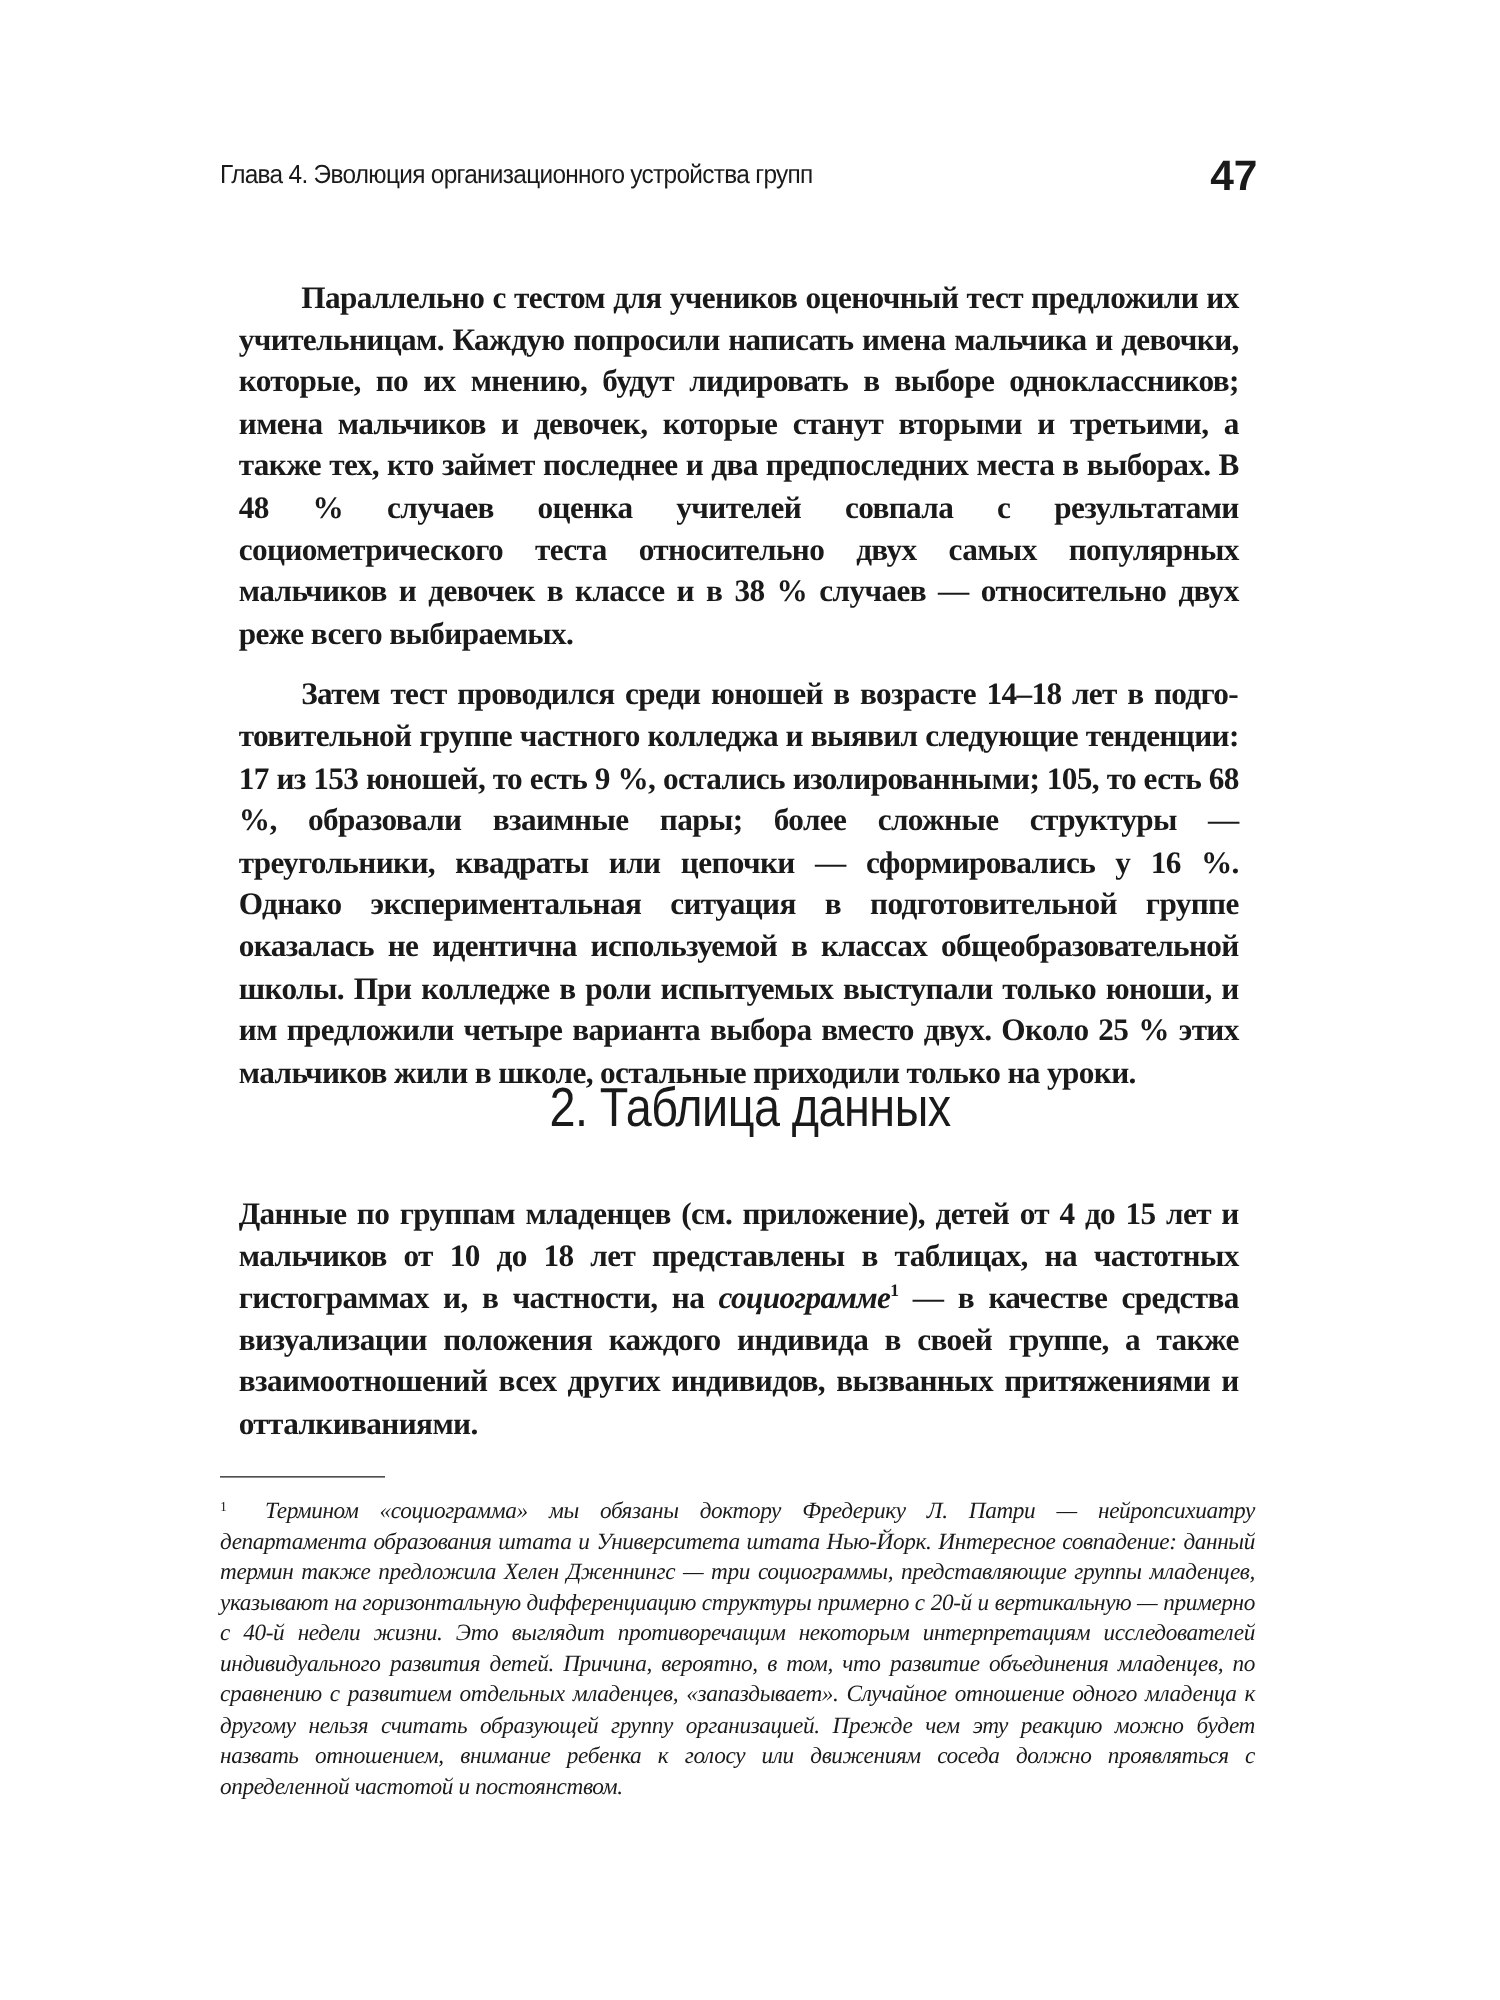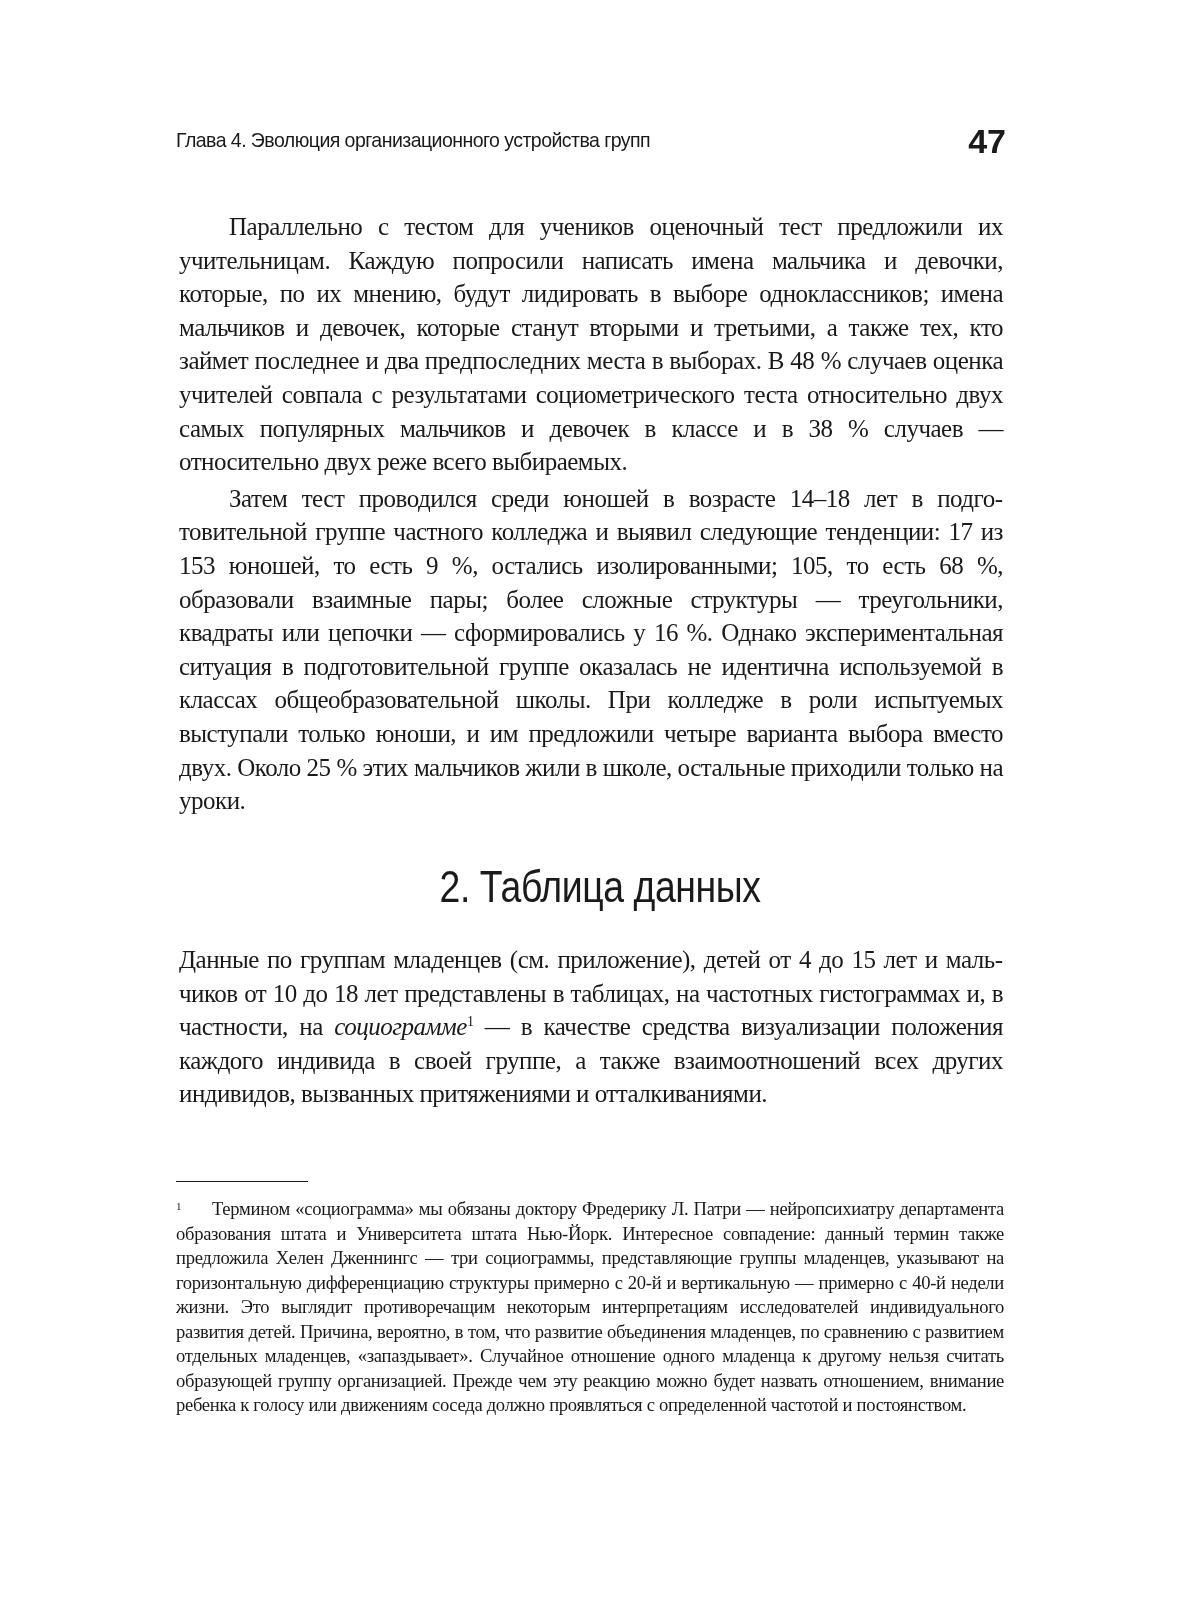--- a/index.html
+++ b/index.html
@@ -14,41 +14,41 @@
       transform: scaleX(0.93); transform-origin: left center; white-space: nowrap;
     }
     .page-number {
       position: absolute; right: 0; top: 0; font-size: 34px; font-weight: bold;
     }
     .body-text {
       position: absolute; left: 176px; width: 830px;
       font-family: "Liberation Serif", serif; font-size: 25px; line-height: 33.6px;
       text-align: justify; letter-spacing: -0.5px; hyphens: manual;
     }
-    .body-text p { margin: 3px; }
+    .body-text p { margin: 15px; font-weight: bold; }
     .indent { text-indent: 50px; }
     #block1 { top: 207px; }
     .section-heading {
       position: absolute; left: 0; width: 1200px; top: 862px; text-align: center;
       font-family: "Liberation Sans", sans-serif; font-size: 44px;
       transform: scaleX(0.85); letter-spacing: -0.5px;
     }
     #block2 { top: 940px; }
     .fn-ref { font-size: 14px; vertical-align: super; line-height: 0; }
     .footnote-rule {
       position: absolute; left: 176px; top: 1181px; width: 132px; height: 0;
       border-top: 1.5px solid #1a1a1a;
     }
     .footnote {
       position: absolute; left: 176px; top: 1197px; width: 828px;
       font-family: "Liberation Serif", serif; font-size: 18.6px; line-height: 24.5px;
       text-align: justify; letter-spacing: -0.3px;
     }
     .footnote-marker { position: absolute; left: 0; top: -3px; font-size: 11px; }
-    .footnote-text { margin-left: 0; display: block; text-indent: 36px; }
+    .footnote-text { margin-left: 0; display: block; text-indent: 36px; font-style: italic; }
     em { font-style: italic; }
   </style>
 </head>
 <body>
 
 <div class="page">
   <div class="running-head">
     <span class="running-title">Глава 4. Эволюция организационного устройства групп</span>
     <span class="page-number">47</span>
   </div>

